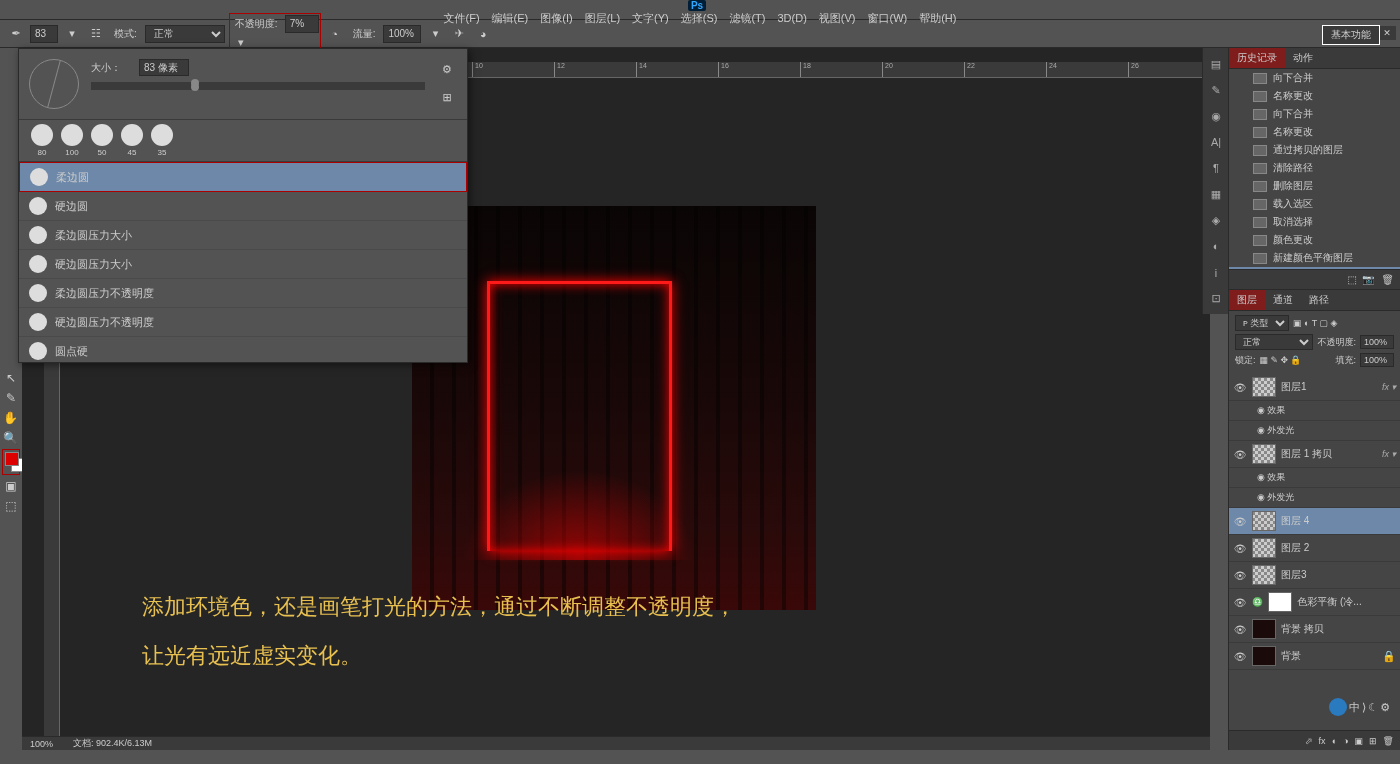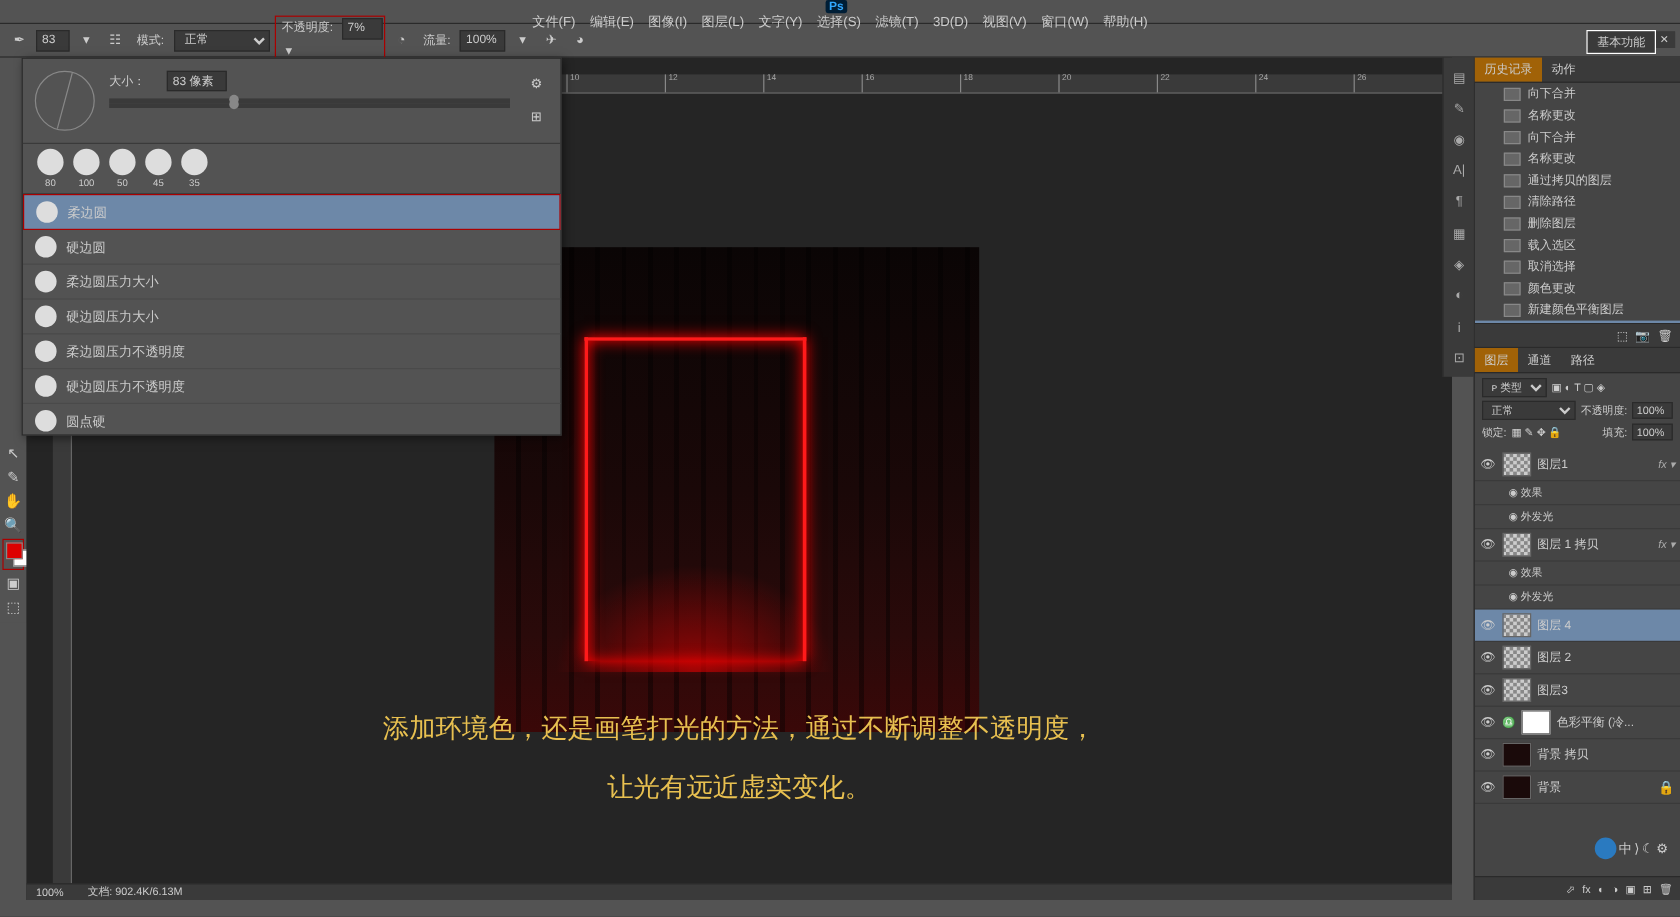--- a/index.html
+++ b/index.html
@@ -42,30 +42,30 @@
 .swatches { border: 1px solid #a00; padding: 2px; }
 
 .canvas-area { position: absolute; left: 22px; top: 48px; right: 190px; bottom: 14px; background: #252525; overflow: hidden; }
 .ruler-h { position: absolute; top: 14px; left: 40px; right: 0; height: 16px; background: #3a3a3a; border-bottom: 1px solid #666; font-size: 7px; display: flex; }
 .ruler-tick { flex: 1; border-left: 1px solid #888; padding-left: 2px; color: #aaa; }
 .ruler-v { position: absolute; left: 22px; top: 30px; bottom: 0; width: 16px; background: #3a3a3a; border-right: 1px solid #666; }
 .artwork { position: absolute; left: 390px; top: 158px; width: 404px; height: 404px; background: linear-gradient(180deg, #0a0505 0%, #1a0808 50%, #2a0a0a 80%, #3a0808 100%); overflow: hidden; }
 .artwork::before { content: ''; position: absolute; inset: 0; background: repeating-linear-gradient(90deg, transparent 0px, transparent 18px, rgba(0,0,0,.4) 18px, rgba(0,0,0,.4) 22px); }
 .neon-rect { position: absolute; left: 75px; top: 75px; width: 185px; height: 270px; border: 3px solid #ff1a1a; border-bottom: none; box-shadow: 0 0 12px #ff0000, inset 0 0 12px #ff0000; }
 .glow-ground { position: absolute; bottom: 50px; left: 50px; right: 120px; height: 90px; background: radial-gradient(ellipse at center bottom, rgba(255,0,0,.5), transparent 70%); }
-.caption { position: absolute; left: 120px; bottom: 70px; right: 120px; color: #e8c050; font-size: 22px; text-align: center; line-height: 2.2; font-family: "SimSun", serif; }
+.caption { position: absolute; left: 120px; bottom: 70px; right: 120px; color: #e8c050; font-size: 22px; line-height: 2.2; font-family: "SimSun", serif; }
 .status-bar { position: absolute; bottom: 0; left: 0; right: 0; height: 14px; background: #3a3a3a; border-top: 1px solid #2a2a2a; display: flex; align-items: center; padding: 0 8px; font-size: 9px; gap: 20px; }
 
 .right-rail { position: absolute; right: 172px; top: 48px; width: 26px; background: #3a3a3a; display: flex; flex-direction: column; gap: 6px; padding: 6px 3px; border-left: 1px solid #2a2a2a; }
 .rail-icon { width: 20px; height: 20px; display: flex; align-items: center; justify-content: center; cursor: pointer; font-size: 11px; color: #aaa; }
 
 .panels-right { position: absolute; right: 0; top: 48px; width: 172px; bottom: 14px; background: #454545; border-left: 1px solid #2a2a2a; display: flex; flex-direction: column; }
 .panel-tabs { display: flex; background: #3a3a3a; border-bottom: 1px solid #2a2a2a; }
 .panel-tab { padding: 3px 8px; font-size: 10px; cursor: pointer; }
-.panel-tab.active { background: #a16207; }
+.panel-tab.active { background: #7f1d1d; }
 .history-list { flex: 0 0 200px; overflow-y: auto; }
 .history-item { display: flex; align-items: center; padding: 2px 6px; gap: 6px; font-size: 10px; cursor: pointer; text-align: right; }
 .history-item.active { background: #6d88a8; }
 .history-icon { width: 14px; height: 11px; background: #666; border: 1px solid #888; flex-shrink: 0; }
 .panel-footer { height: 20px; background: #3a3a3a; border-top: 1px solid #2a2a2a; display: flex; justify-content: flex-end; align-items: center; gap: 6px; padding: 0 6px; font-size: 10px; }
 
 .layers-panel { flex: 1; display: flex; flex-direction: column; border-top: 1px solid #2a2a2a; }
 .layers-opts { padding: 4px 6px; font-size: 9px; }
 .layers-opts-row { display: flex; align-items: center; gap: 4px; margin-bottom: 3px; }
 .layers-opts select, .layers-opts input { background: #3a3a3a; border: 1px solid #2a2a2a; color: #ccc; font-size: 9px; padding: 1px 3px; }

